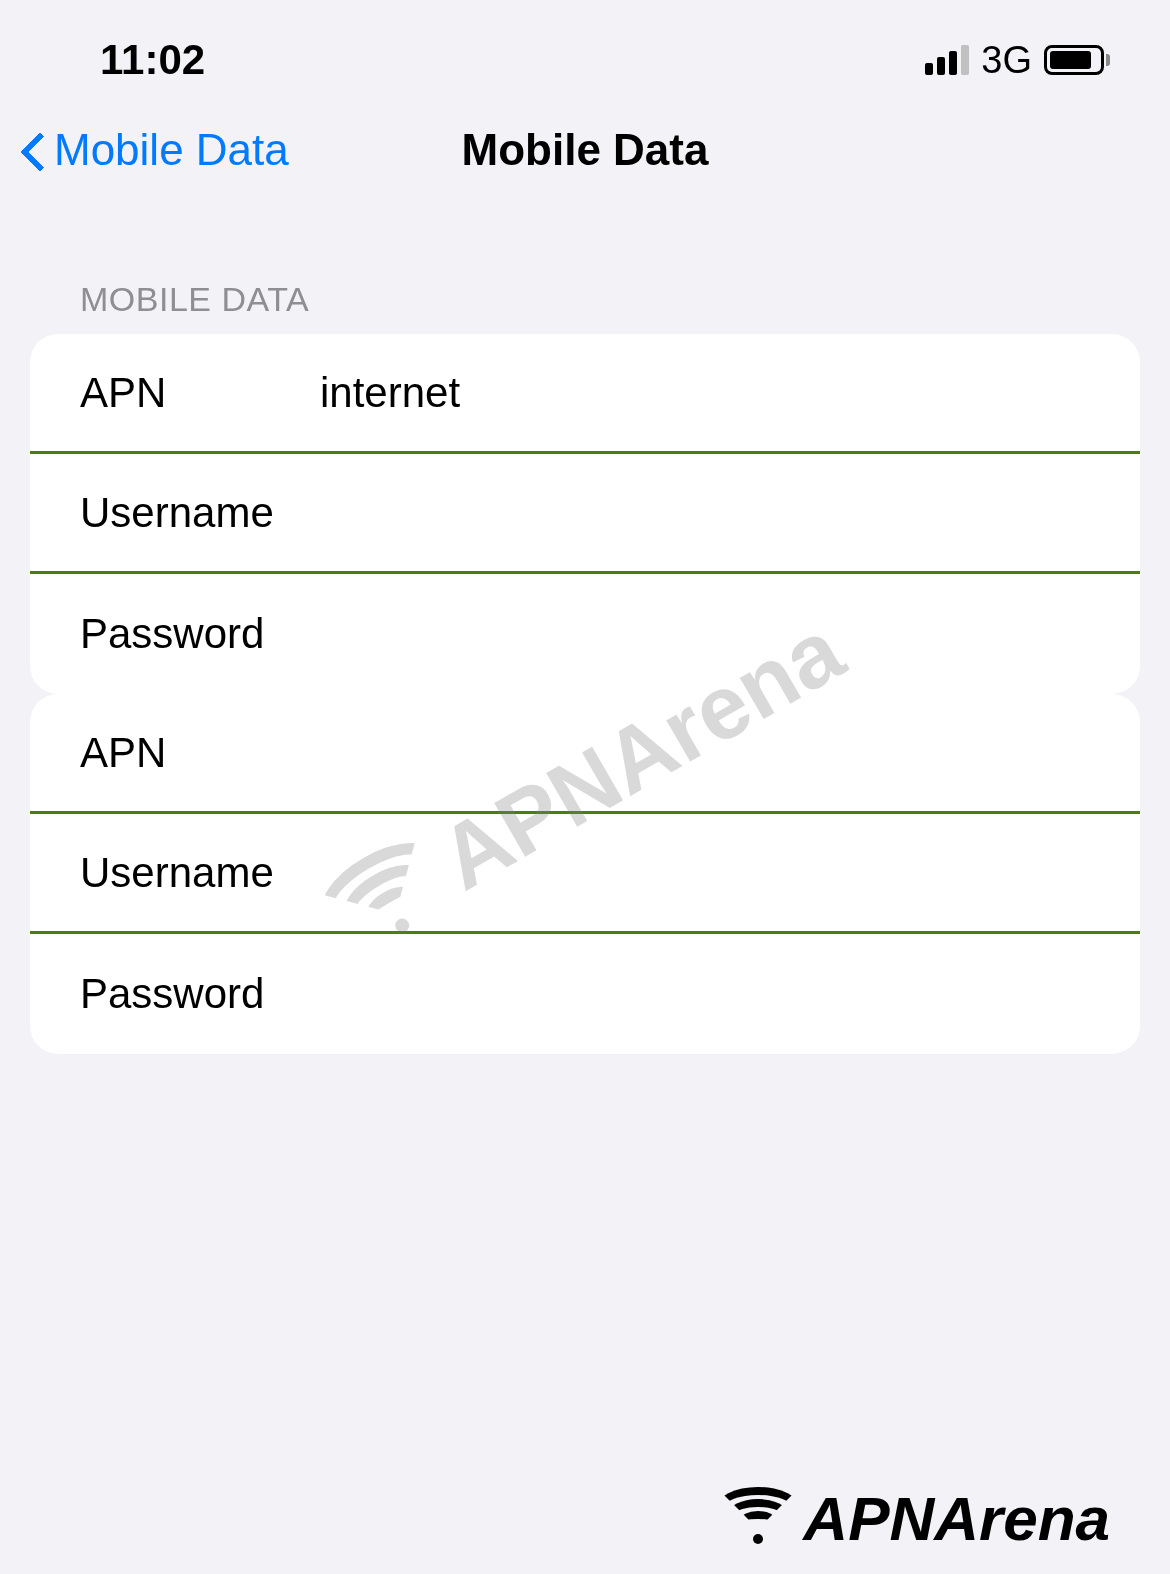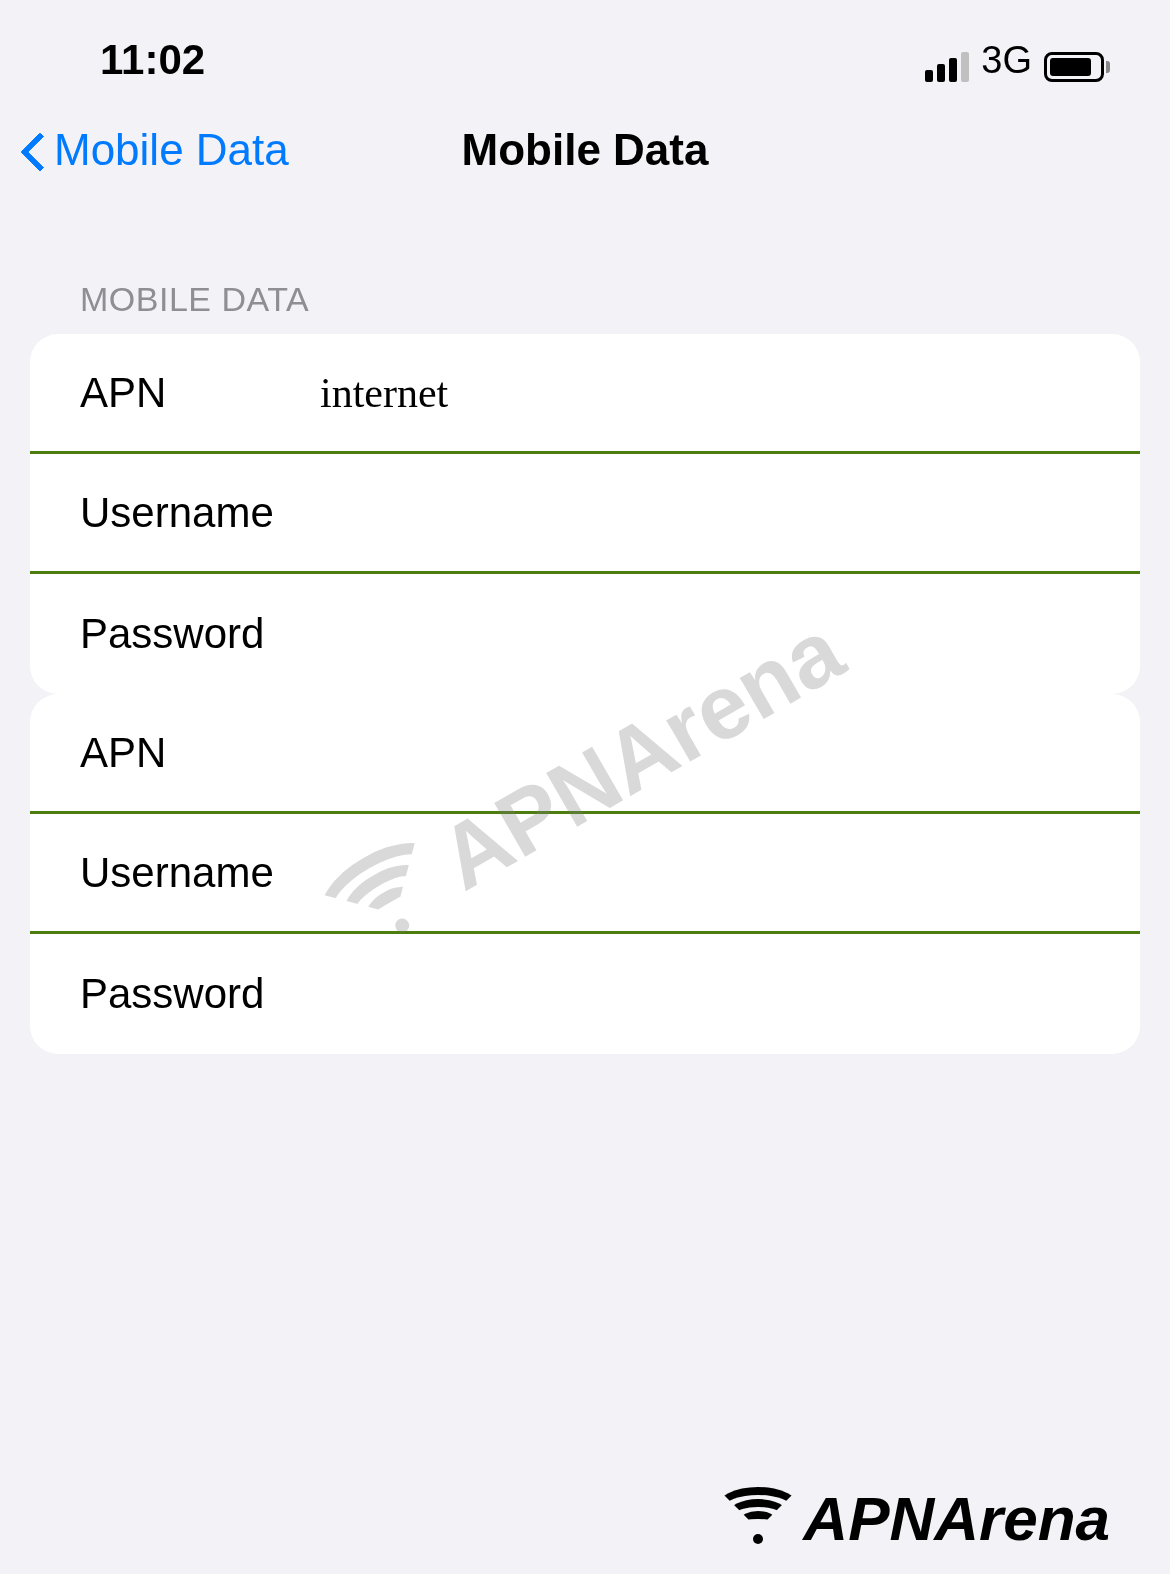--- a/index.html
+++ b/index.html
@@ -24,21 +24,21 @@
       height: 110px;
       gap: 24px;
     }
     .status-time {
       font-size: 42px;
       font-weight: 600;
       color: #000;
     }
     .status-right {
       display: flex;
-      align-items: flex-end;
+      align-items: center;
       gap: 12px;
     }
     .signal-bars {
       display: flex;
       align-items: flex-end;
       gap: 4px;
       height: 30px;
     }
     .signal-bar {
       width: 8px;
@@ -153,21 +153,21 @@
       width: 240px;
       flex-shrink: 0;
     }
     .field-value {
       font-size: 42px;
       color: #000;
       border: none;
       outline: none;
       background: transparent;
       flex: 1;
-      font-family: Liberation Serif, serif;
+      font-family: Liberation Sans, sans-serif;
       padding: 0;
     }
     .watermark {
       position: absolute;
       top: 50%;
       left: 50%;
       transform: translate(-50%, -50%) rotate(-30deg);
       font-size: 90px;
       font-weight: 700;
       color: rgba(128, 128, 128, 0.3);

